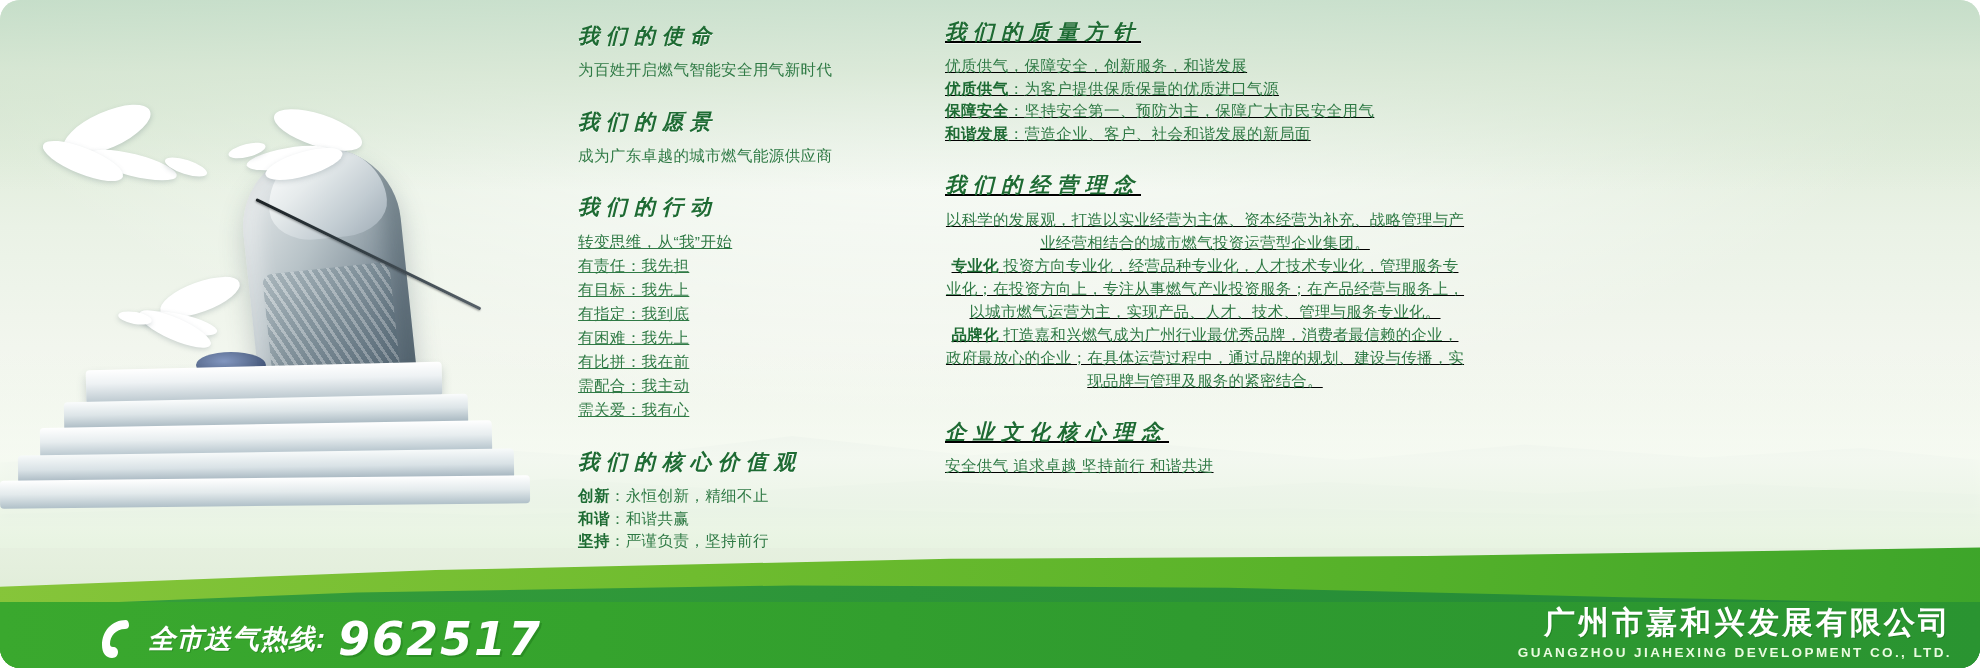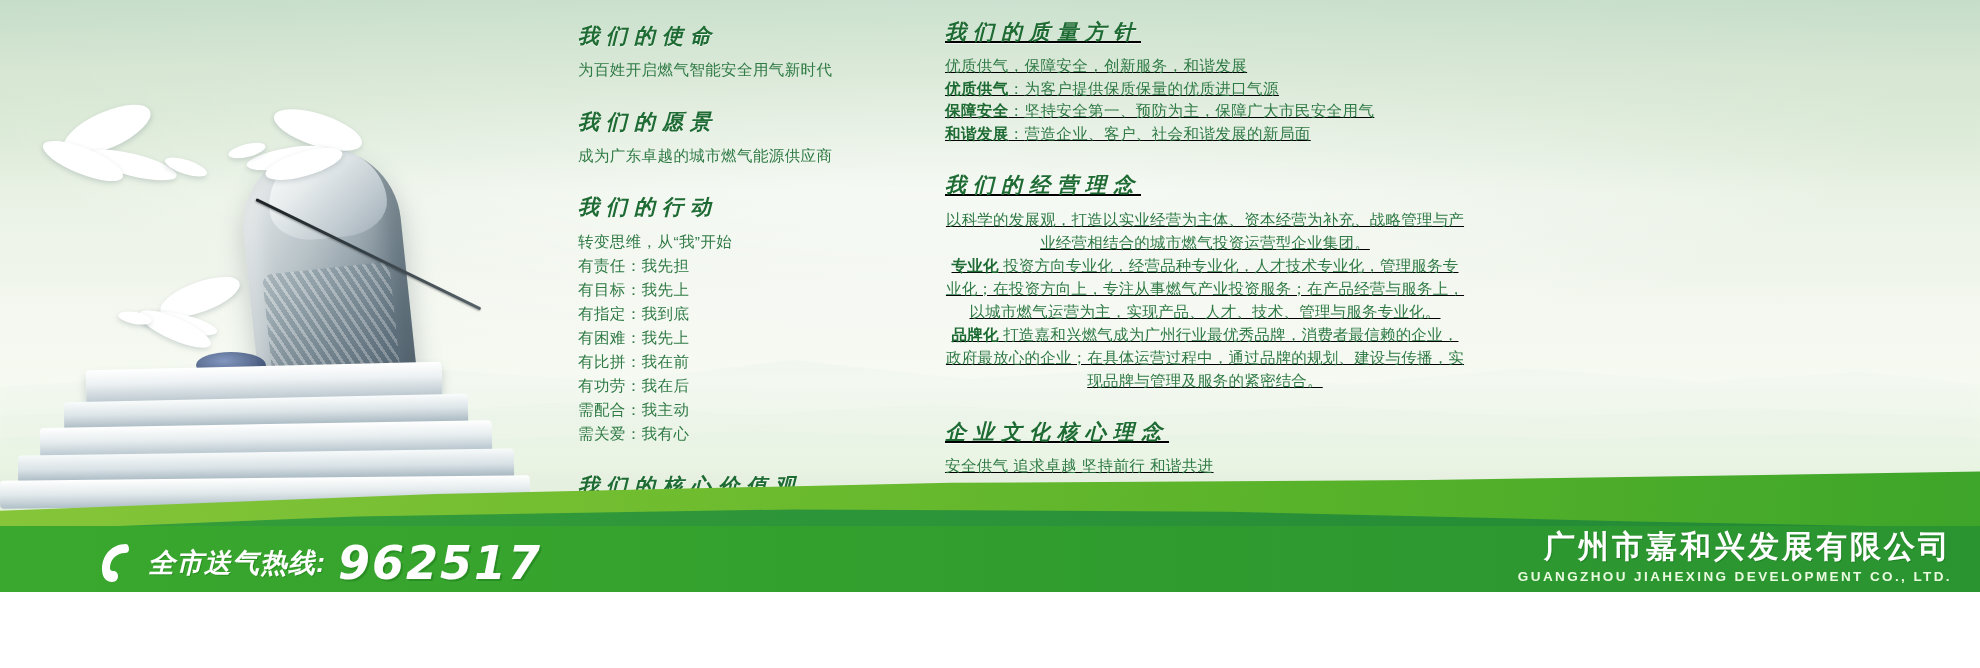--- a/index.html
+++ b/index.html
@@ -3,25 +3,26 @@
 <meta charset="utf-8">
 <style>
   * { margin:0; padding:0; box-sizing:border-box; }
   html,body { width:1980px; height:668px; overflow:hidden; }
   body {
     font-family:"Liberation Sans","DejaVu Sans",sans-serif;
     background:#ffffff;
   }
   #poster {
     position:relative;
-    width:1980px; height:592px;
+    width:1980px; height:668px;
     overflow:hidden;
     background:
       radial-gradient(ellipse 1400px 520px at 48% 8%, rgba(255,255,255,0.92) 0%, rgba(255,255,255,0.35) 45%, rgba(255,255,255,0) 70%),
       linear-gradient(to bottom, #cfe3cf 0%, #dcead6 14%, #eaf2e6 34%, #f2f6ee 52%, #eef4ea 70%, #e4efdd 85%, #d8e9cf 100%);
+    border-radius: 20px;
   }
 
   
   .haze-top {
     position:absolute; left:0; top:0; width:1980px; height:190px;
     background:linear-gradient(to bottom,#c4ddc8 0%,#d6e6d3 38%,rgba(233,242,230,0) 100%);
     opacity:.85;
   }
   .mountain {
     position:absolute; left:0; width:100%;
@@ -119,21 +120,21 @@
     text-shadow:0 1px 0 rgba(255,255,255,.6);
   }
   .body-line {
     color:#2f7a45; font-size:15.5px; line-height:22.5px; letter-spacing:.4px;
     white-space:nowrap;
   }
   .body-wrap { color:#2f7a45; font-size:15.5px; line-height:23px; letter-spacing:.2px;text-align:center; }
   .lbl { color:#1d6b33; font-weight:bold; }
   .grp { margin-bottom:26px; }
   .grp-tight { margin-bottom:28px; }
-  .list .body-line { line-height:24px; }
+  .list .body-line { line-height:24px;text-decoration:underline; }
 
   
   .footer-wrap { position:absolute; left:0; bottom:0; width:1980px; height:140px; }
   .wave-light {
     position:absolute; left:0; bottom:0; width:1980px; height:140px;
     background:linear-gradient(95deg,#86c53a 0%,#6fbc2f 35%,#59b32a 65%,#3da52a 100%);
     clip-path:polygon(0 42%, 22% 30%, 48% 22%, 72% 20%, 100% 14%, 100% 100%, 0 100%);
   }
   .wave-dark {
     position:absolute; left:0; bottom:0; width:1980px; height:118px;
@@ -233,21 +234,20 @@
     </div>
 
     <div class="grp list">
       <div class="brush">我们的行动</div>
       <div class="body-line">转变思维，从“我”开始</div>
       <div class="body-line">有责任：我先担</div>
       <div class="body-line">有目标：我先上</div>
       <div class="body-line">有指定：我到底</div>
       <div class="body-line">有困难：我先上</div>
       <div class="body-line">有比拼：我在前</div>
-      <div class="body-line">有功劳：我在后</div>
       <div class="body-line">需配合：我主动</div>
       <div class="body-line">需关爱：我有心</div>
     </div>
 
     <div class="grp">
       <div class="brush">我们的核心价值观</div>
       <div class="body-line">
         <span class="lbl">创新</span><span>：</span><span>永恒创新，精细不止</span>
       </div>
       <div class="body-line">

